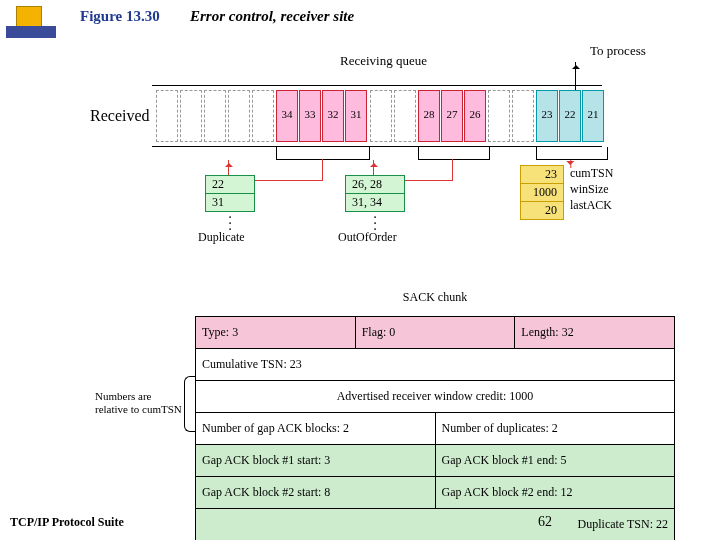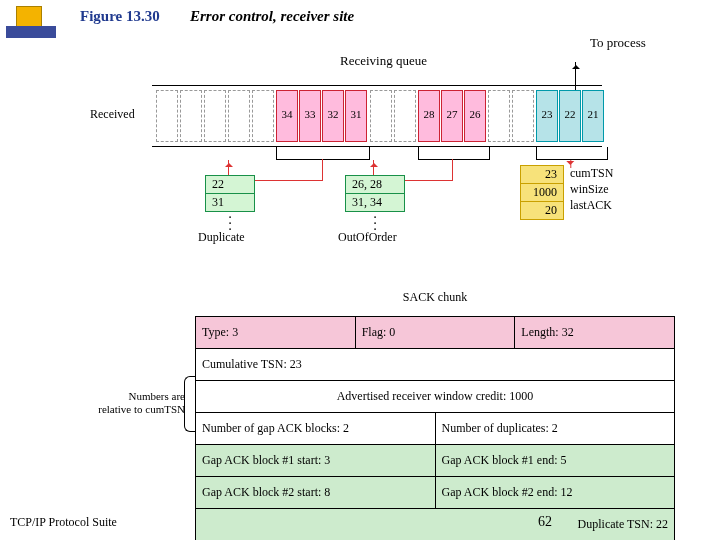--- a/index.html
+++ b/index.html
@@ -2,29 +2,29 @@
 <html><head>
 <meta charset="utf-8">
 <style>
   html,body{margin:0;padding:0;font-family:"Times New Roman",serif;font-size:12px;color:#000;background:#fff}
   .slide{position:relative;width:570px;height:540px;box-sizing:border-box}
   .logo{position:absolute;left:6px;top:6px;width:50px;height:42px}
   .logo .sq1{position:absolute;left:10px;top:0;width:24px;height:24px;background:#f4b300;border:1px solid #aa8000}
   .logo .bar{position:absolute;left:0;top:20px;width:50px;height:12px;background:#3a4b9a}
   .figno{position:absolute;left:80px;top:8px;font-weight:bold;color:#203a8f;font-size:15px}
   .figtitle{position:absolute;left:190px;top:8px;font-weight:bold;font-style:italic;font-size:15px}
-  .footer-left{position:absolute;left:10px;bottom:10px;font-weight:normal;font-size:12px}
+  .footer-left{position:absolute;left:10px;bottom:10px;font-weight:bold;font-size:12px}
   .footer-right{position:absolute;right:18px;bottom:10px;font-size:14px}
 
   .diagram{position:absolute;left:90px;top:35px;width:590px;height:260px}
   .rq-label{position:absolute;left:250px;top:18px;font-size:13px}
-  .to-proc{position:absolute;left:500px;top:0;font-size:13px}
+  .to-proc{position:absolute;left:500px;top:8px;font-size:13px}
   .arrow-up{position:absolute;left:485px;top:27px;width:0;height:35px;border-left:1.5px solid #000}
   .arrow-up:before{content:"";position:absolute;left:-4px;top:-1px;border:4px solid transparent;border-bottom-color:#000}
-  .received-lbl{position:absolute;left:0px;top:72px;font-size:12px}
+  .received-lbl{position:absolute;left:0px;top:72px;font-size:16px}
   .queue{position:absolute;left:62px;top:50px;width:450px;height:60px;border-top:1.5px solid #000;border-bottom:1.5px solid #000}
   .slot{position:absolute;top:4px;width:22px;height:52px;border:1px dashed #999;box-sizing:border-box;text-align:center;line-height:46px;font-size:11px}
   .slot.pink{border:1.5px solid #c23;background:#fbd}
   .slot.blue{border:1.5px solid #09a;background:#b6e3e8}
   .slot-brk{position:absolute;top:112px;height:12px;border-left:1px solid #000;border-right:1px solid #000;border-bottom:1px solid #000}
 
   .box-g{border:1.5px solid #189048;background:#d4f5d4;padding:1px 6px;font-size:12px;display:block;text-align:left}
   .box-y{border:1.5px solid #c9a000;background:#f7e27a;padding:1px 6px;font-size:12px;display:block;text-align:right}
   .dup{position:absolute;left:115px;top:140px;width:50px}
   .ooo{position:absolute;left:255px;top:140px;width:60px}
@@ -35,21 +35,21 @@
   .yl{position:absolute;left:480px;font-size:12px}
 
   .sack{position:absolute;left:105px;top:290px;width:520px}
   .sack-title{text-align:center;font-size:12px;margin-bottom:12px}
   .row{display:flex;border:1px solid #000;margin-top:-1px}
   .cell{flex:1;padding:8px 6px;font-size:12px;border-right:1px solid #000}
   .cell:last-child{border-right:none}
   .pinkbg{background:#f6c6d8}
   .greenbg{background:#cdebcd}
   .whitebg{background:#fff}
-  .note{position:absolute;left:95px;top:390px;width:90px;font-size:11px;text-align:right;line-height:1.2}
+  .note{position:absolute;left:95px;top:390px;width:90px;font-size:11px;text-align:left;line-height:1.2}
   .brace{position:absolute;left:184px;top:376px;width:10px;height:54px;border-left:1.3px solid #000;border-top:1.3px solid #000;border-bottom:1.3px solid #000;border-radius:6px 0 0 6px}
   .pink-arrow{position:absolute;background:#d33;width:1.3px}
   .pink-arrow:after{content:"";position:absolute;left:-3px;top:-1px;border:4px solid transparent;border-bottom-color:#d33}
   .pink-h{position:absolute;background:#d33;height:1.3px}
 </style>
 </head>
 <body>
 
 <div class="slide">
   <div class="logo">

